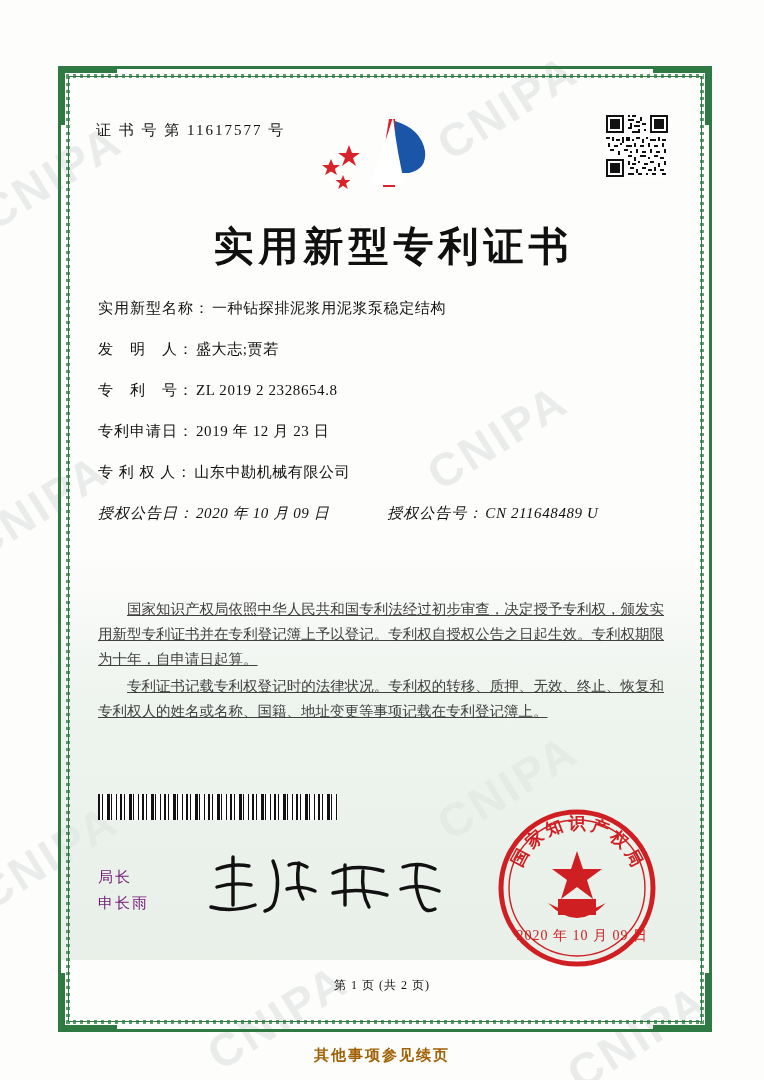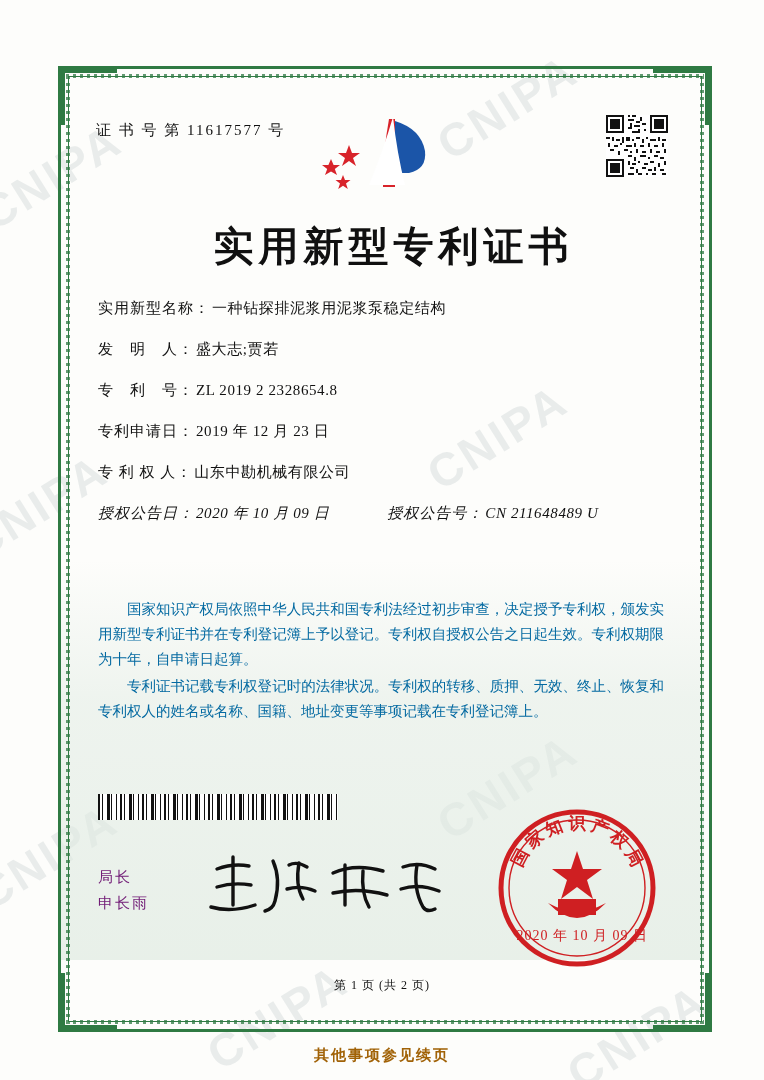--- a/index.html
+++ b/index.html
@@ -156,22 +156,23 @@
     letter-spacing: .6px;
   }
   .field-row.two-col { justify-content: flex-start; font-style: italic; }
   .spacer-col { width: 58px; }
 
   .paragraphs {
     position: absolute;
     left: 40px; right: 42px; top: 538px;
     font-size: 14.5px;
     line-height: 25px;
-    color: #0369a1;
+    color: #404040;
     text-align: justify;
+    text-decoration: underline;
   }
   .paragraphs p { margin: 0 0 2px 0; text-indent: 2em; }
 
   
   .barcode {
     position: absolute;
     left: 40px; top: 735px;
     width: 240px; height: 26px;
     background-image: repeating-linear-gradient(
       90deg,

